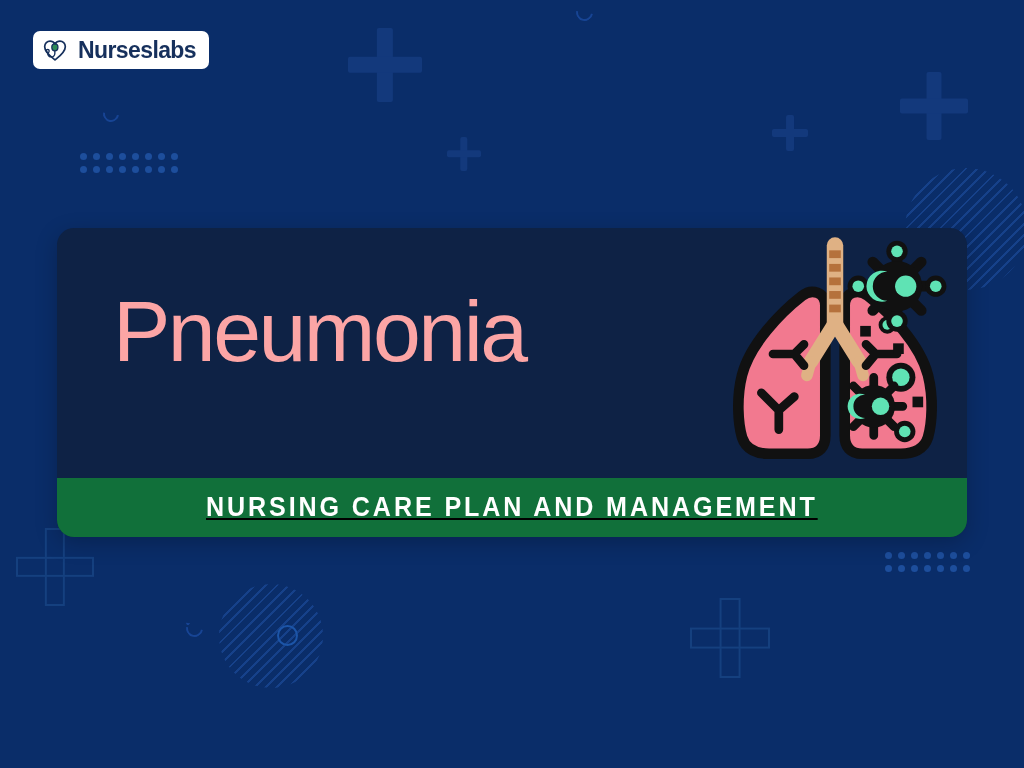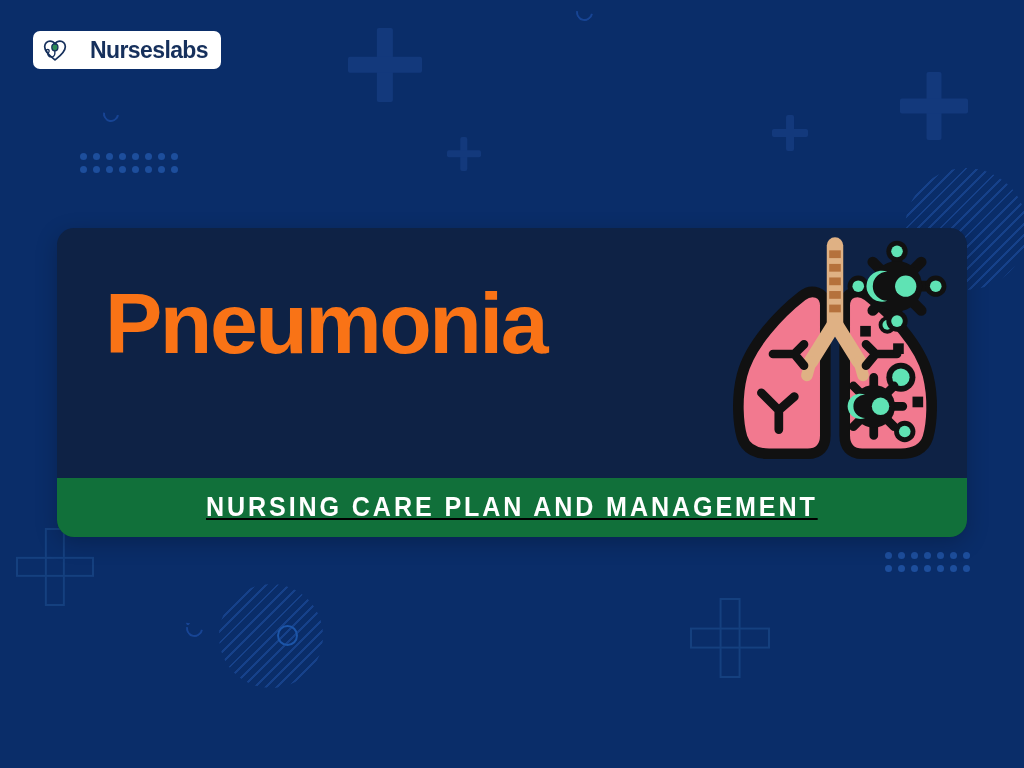--- a/index.html
+++ b/index.html
@@ -131,21 +131,21 @@
   .logo-chip {
     position: absolute;
     left: 33px;
     top: 31px;
     z-index: 5;
     background: #ffffff;
     border-radius: 7px;
     padding: 6px 13px 6px 9px;
     display: flex;
     align-items: center;
-    gap: 22px;
+    gap: 10px;
     box-sizing: border-box;
     height: 38px;
   }
   .logo-mark {
     width: 26px;
     height: 26px;
     flex: 0 0 26px;
     display: block;
   }
   .logo-word {
@@ -177,27 +177,27 @@
     left: 0;
     top: 0;
     right: 0;
     height: 250px;
   }
 
   .card-title {
     position: absolute;
     left: 48px;
     top: 52px;
-    margin: 0;
+    margin: 8px;
     font-family: "Liberation Sans", sans-serif;
-    font-weight: bold;
+    font-weight: normal;
     font-size: 86px;
     line-height: 1;
     letter-spacing: -2.5px;
-    color: #f97316;
+    color: #fca5a5;
     white-space: nowrap;
   }
 
   .lungs-art {
     position: absolute;
     right: 8px;
     top: 2px;
     width: 248px;
     height: 248px;
   }

